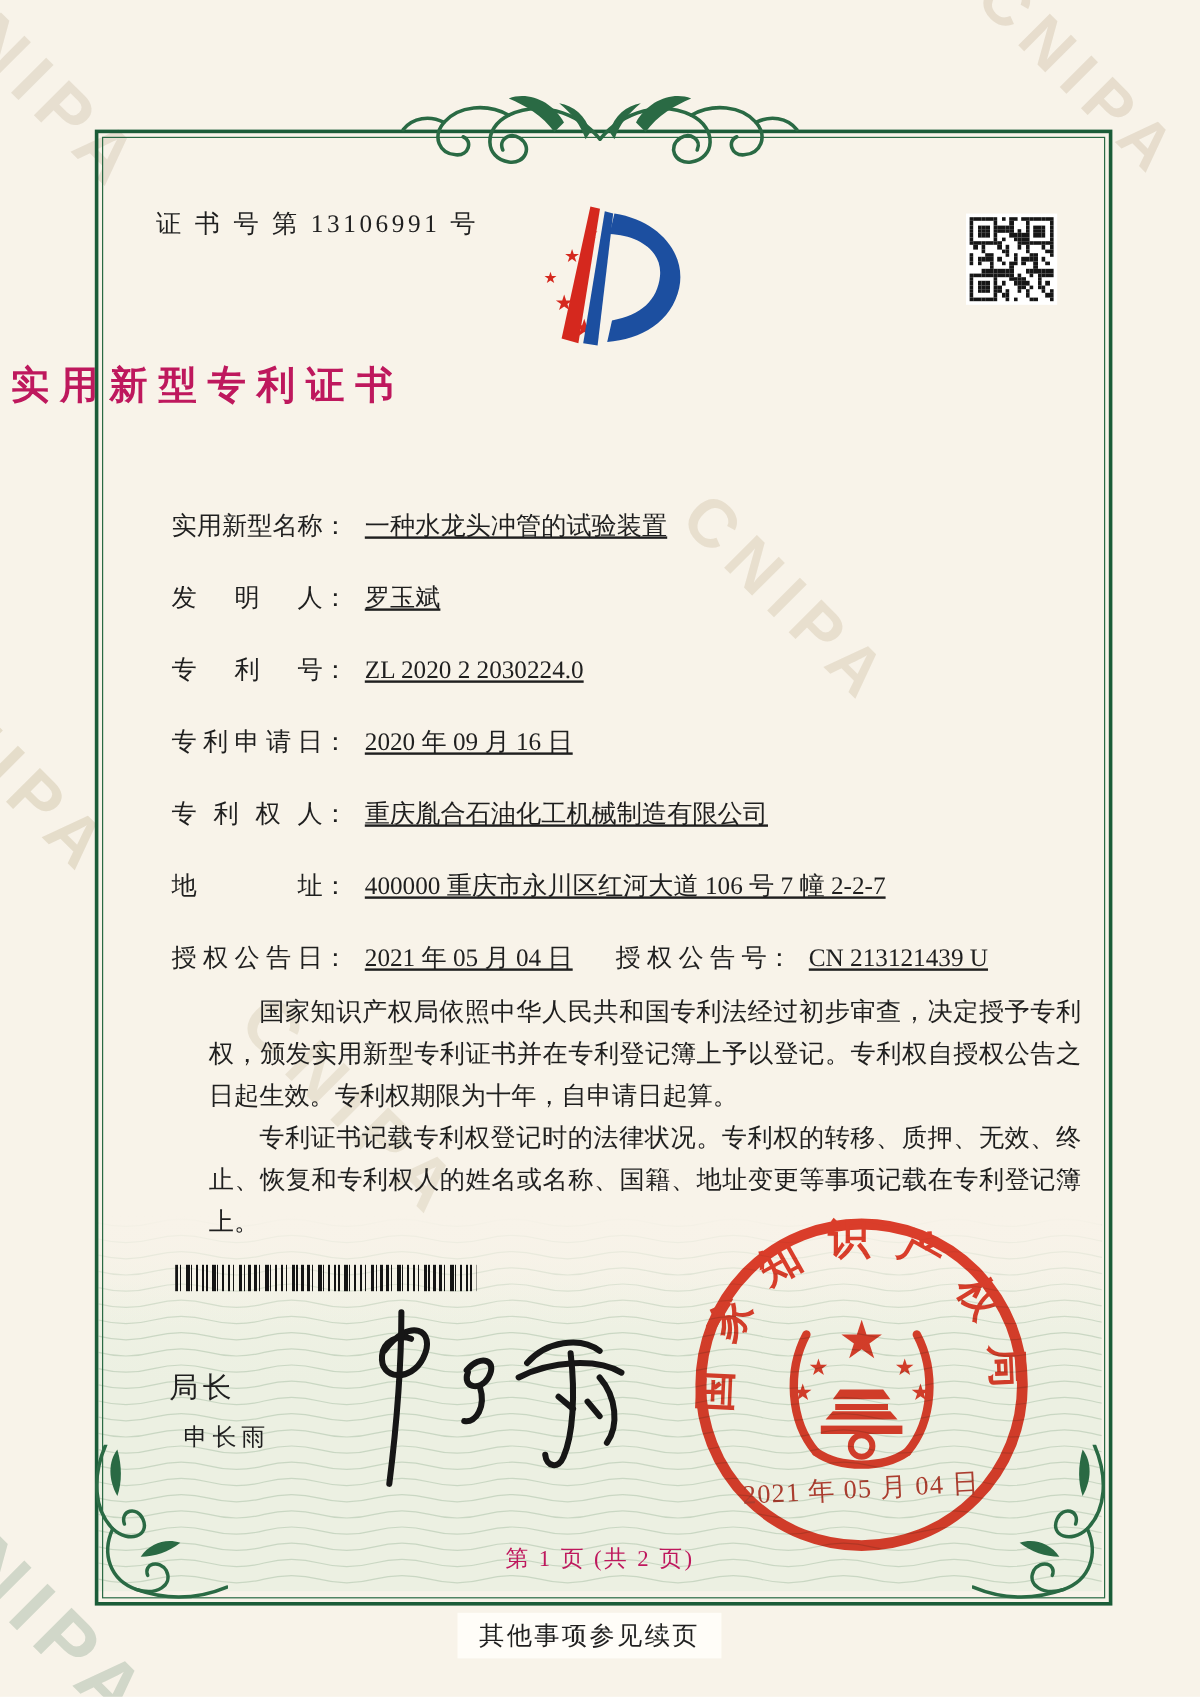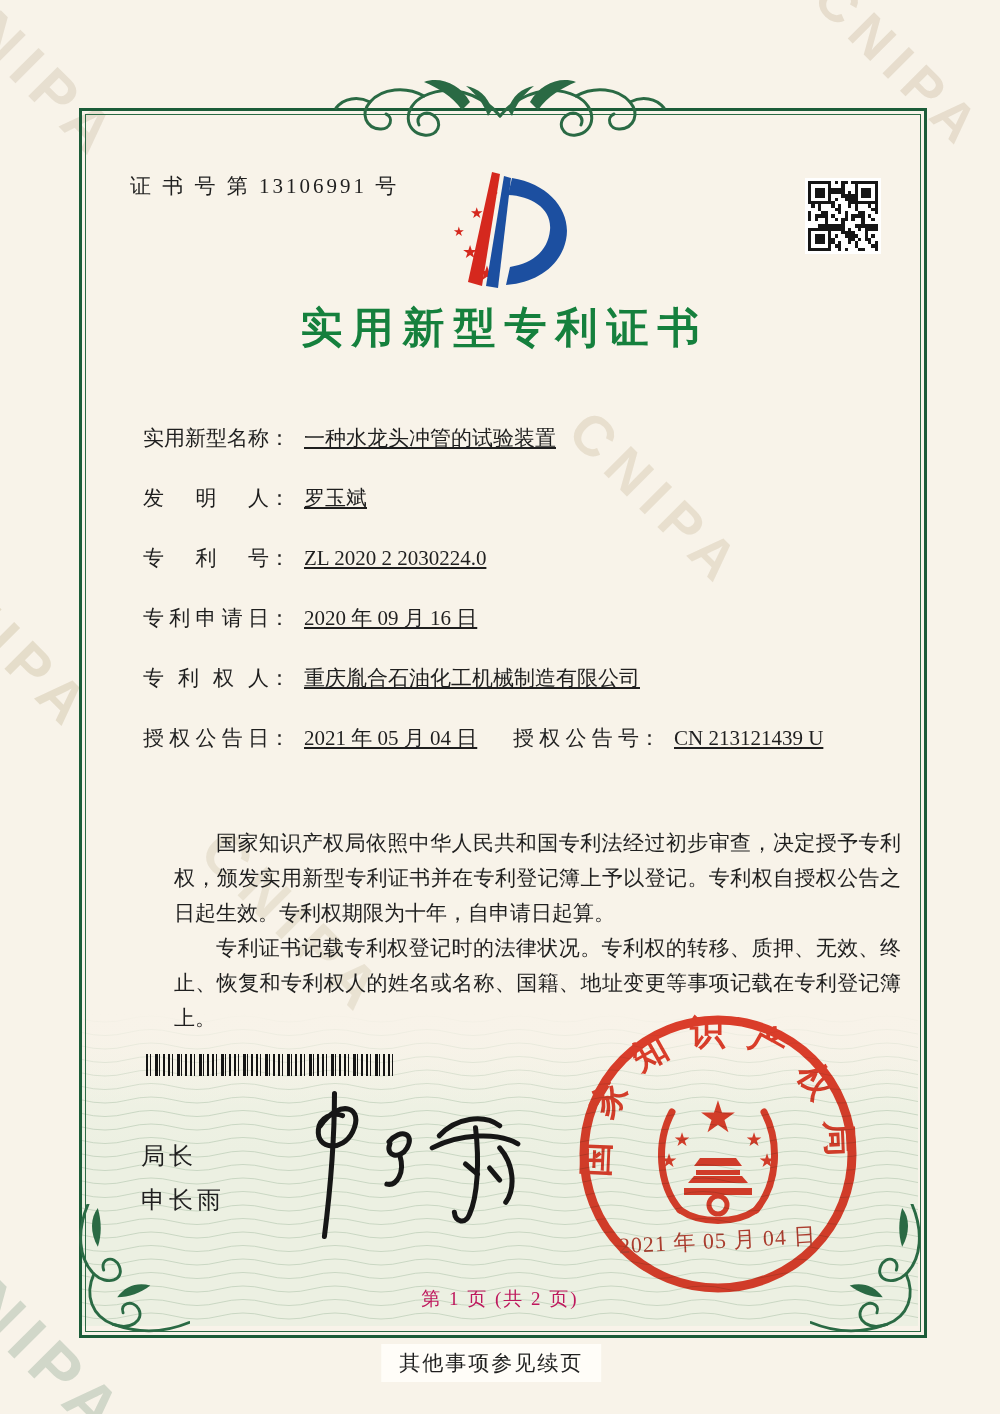--- a/index.html
+++ b/index.html
@@ -34,22 +34,22 @@
 
   .logo{position:absolute;left:420px;top:164px;width:160px;height:132px;z-index:2;}
   .logo text{font-family:"DejaVu Sans",sans-serif;fill:#d5281e;}
 
   .qr{position:absolute;left:805px;top:178px;width:76px;height:76px;background:#fff;
       padding:3px;box-sizing:border-box;z-index:2;}
   .qr-grid{display:grid;width:100%;height:100%;
            grid-template-columns:repeat(21,1fr);grid-template-rows:repeat(21,1fr);}
   .qr-grid .on{background:#161616;}
 
-  .title{position:absolute;left:0;right:0;top:300px;margin:0;text-align:center;
-         font-size:42px;font-weight:bold;letter-spacing:9px;text-indent:9px;color:#15803d;z-index:2;}
+  .title{position:absolute;left:0;right:0;top:300px;margin:0;
+         font-size:32px;font-weight:bold;letter-spacing:9px;text-indent:9px;color:#be185d;z-index:2;}
 
   .fields{position:absolute;left:143px;top:424px;width:730px;font-size:21px;z-index:2;}
   .frow{height:60px;line-height:28px;position:relative;}
   .flabel{display:inline-block;width:126px;text-align:justify;text-align-last:justify;}
   .fvalue{margin-left:14px;text-decoration:underline;}
   .grant-right{position:absolute;left:370px;top:0;}
 
   .paras{position:absolute;left:140px;top:826px;width:727px;font-size:21px;line-height:35px;
          text-align:justify;z-index:2;margin-left:34px;}
   .paras p{margin:0;text-indent:2em;}
@@ -60,21 +60,21 @@
   .guilloche .fade{position:absolute;inset:0;
              background:linear-gradient(180deg,#f8f3e9 0,rgba(248,243,233,0) 95px);}
 
   .barcode{position:absolute;left:146px;top:1054px;width:251px;height:22px;z-index:2;
      background:repeating-linear-gradient(90deg,#141414 0 2px,transparent 2px 4px,
        #141414 4px 5px,transparent 5px 9px,#141414 9px 12px,transparent 12px 13px,
        #141414 13px 14px,transparent 14px 17px,#141414 17px 19px,transparent 19px 22px);}
 
   .sig-title{position:absolute;left:141px;top:1140px;font-size:24px;letter-spacing:4px;
              font-family:"Liberation Sans","DejaVu Sans",sans-serif;z-index:2;}
-  .sig-name{position:absolute;left:141px;top:1184px;font-size:24px;letter-spacing:4px;
+  .sig-name{position:absolute;left:153px;top:1184px;font-size:20px;letter-spacing:4px;
             font-family:"Liberation Sans","DejaVu Sans",sans-serif;z-index:2;}
   .signature{position:absolute;left:268px;top:1082px;width:272px;height:164px;z-index:2;}
   .signature path{stroke:#161616;stroke-width:5;fill:none;stroke-linecap:round;stroke-linejoin:round;}
 
   .seal{position:absolute;left:572px;top:1008px;width:292px;height:292px;z-index:5;
         mix-blend-mode:multiply;opacity:.95;}
   .seal .red{fill:#e03522;}
   .seal .ring{fill:none;stroke:#e03522;stroke-width:9;}
   .seal .wr{fill:none;stroke:#e03522;stroke-width:7;stroke-linecap:round;}
   .seal .ringtext{fill:#e03522;font-size:35px;letter-spacing:21px;font-weight:bold;}
@@ -598,20 +598,23 @@
       <span class="flabel">发明人</span><span>：</span><span class="fvalue">罗玉斌</span>
     </div>
     <div class="frow">
       <span class="flabel">专利号</span><span>：</span><span class="fvalue">ZL 2020 2 2030224.0</span>
     </div>
     <div class="frow">
       <span class="flabel">专利申请日</span><span>：</span><span class="fvalue">2020 年 09 月 16 日</span>
     </div>
     <div class="frow">
       <span class="flabel">专利权人</span><span>：</span><span class="fvalue">重庆胤合石油化工机械制造有限公司</span>
+    </div>
+    <div class="frow">
+      <span class="flabel">地址</span><span>：</span><span class="fvalue">400000 重庆市永川区红河大道 106 号 7 幢 2-2-7</span>
     </div>
     <div class="frow">
       <span class="flabel">授权公告日</span><span>：</span><span class="fvalue">2021 年 05 月 04 日</span>
       <span class="grant-right">
         <span class="flabel">授权公告号</span><span>：</span><span class="fvalue">CN 213121439 U</span>
       </span>
     </div>
   </div>
 
   <div class="paras">

